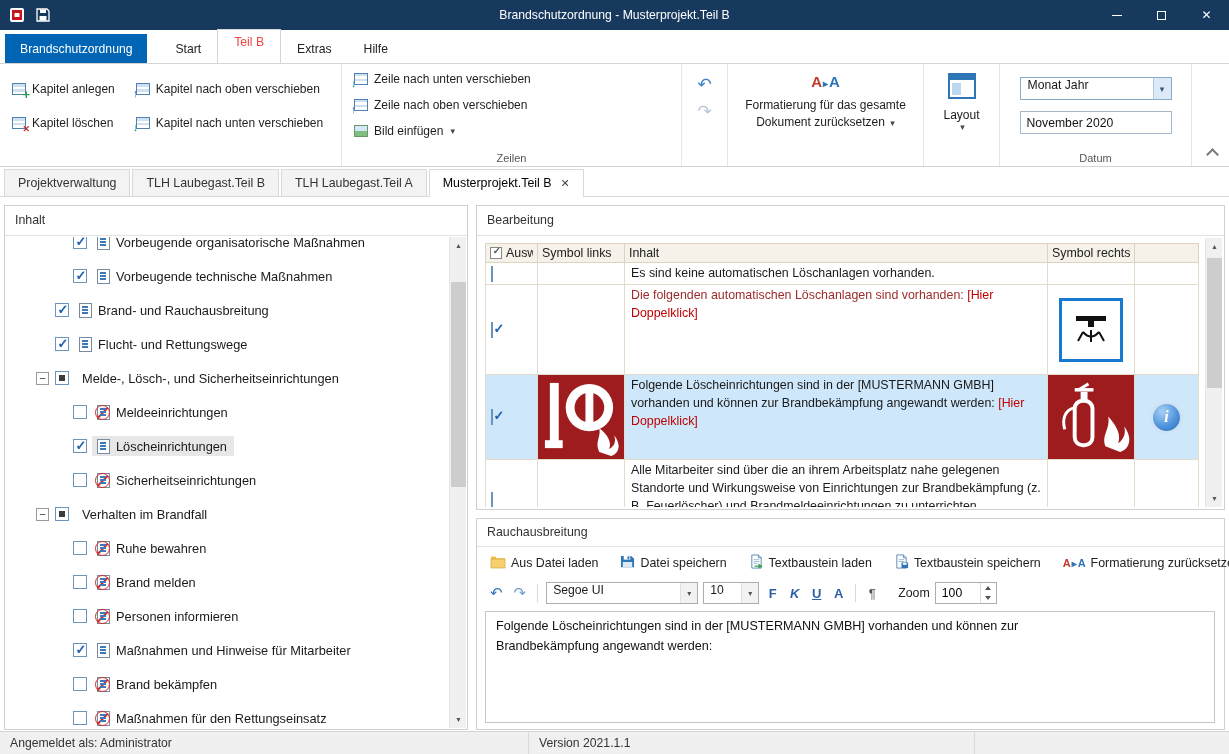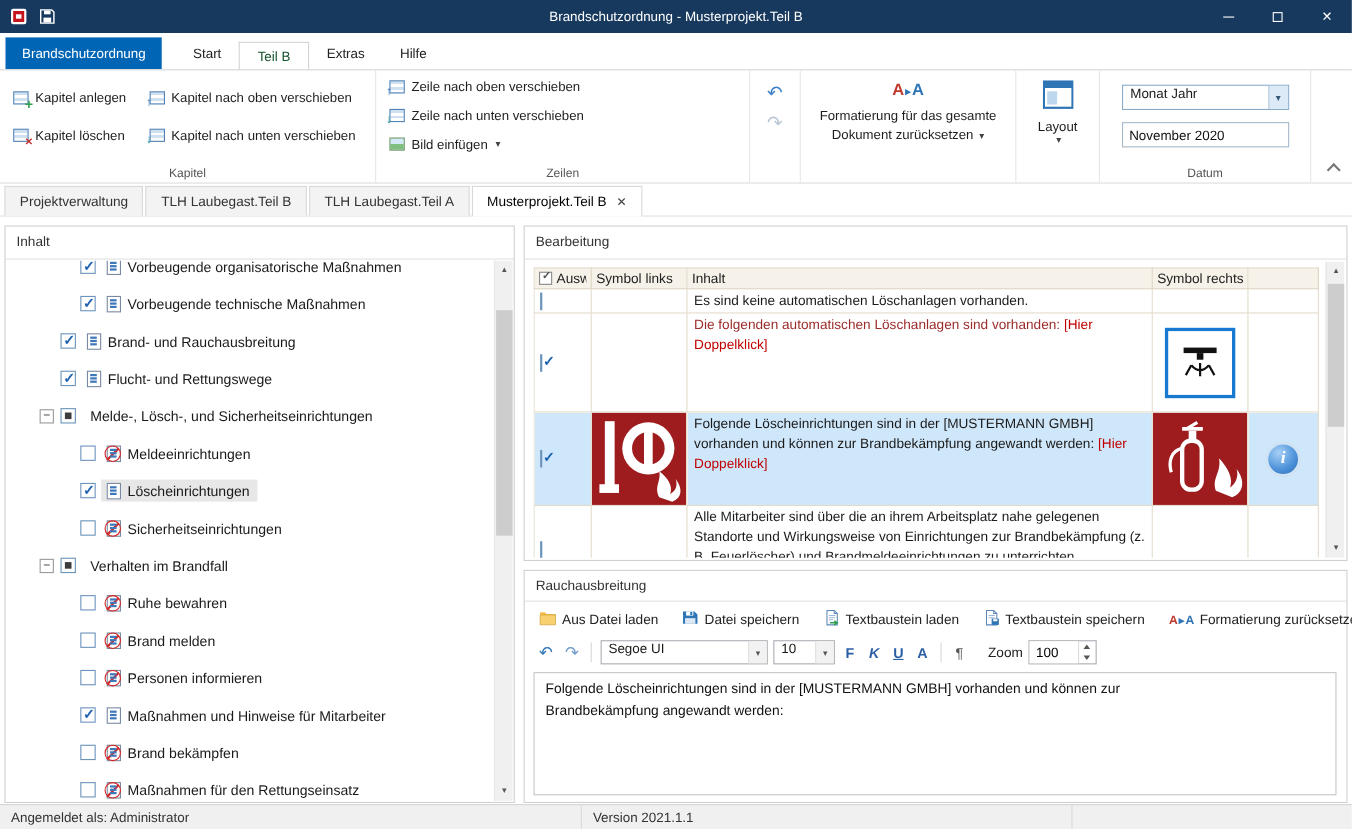--- a/index.html
+++ b/index.html
@@ -13,21 +13,21 @@
   .title-text{position:absolute;left:0;right:0;text-align:center;font-size:12.2px;color:#fff}
   .win-controls{margin-left:auto;display:flex;height:100%;z-index:2}
   .win-btn{width:45px;height:100%;display:flex;align-items:center;justify-content:center;font-size:12px;color:#fff;cursor:default}
   .win-btn.min i{display:block;width:10px;height:1px;background:#fff}
   .win-btn.max i{display:block;width:9px;height:9px;border:1px solid #fff}
 
   
   .menubar{position:absolute;top:30px;left:0;right:0;height:33px;background:#fff;display:flex;align-items:flex-end}
   .app-btn{height:29px;margin-left:5px;margin-right:12px;background:#0065b5;color:#fff;display:flex;align-items:center;padding:0 15px;font-size:12.2px;cursor:default}
   .rtab{height:26px;line-height:25px;padding:0 16px;font-size:12.2px;color:#222;cursor:default}
-  .rtab.active{background:#fff;border:1px solid #d5d5d5;border-bottom:1px solid #fff;color:#14532d;margin-bottom:-1px;height:26px}
+  .rtab.active{background:#fff;border:1px solid #d5d5d5;border-bottom:1px solid #fff;color:#ef4444;margin-bottom:-1px;height:35px}
 
   
   .ribbon{position:absolute;top:63px;left:0;right:0;height:104px;background:#fff;border-top:1px solid #d5d5d5;border-bottom:1px solid #d5d5d5;display:flex}
   .rgroup{position:relative;height:100%;border-right:1px solid #e6e6e6;padding:0 6px}
   .rgroup-label{position:absolute;bottom:2px;left:0;right:0;text-align:center;font-size:11px;color:#555}
   .rcols{display:flex;gap:10px;height:100%}
   .rcol{display:flex;flex-direction:column}
   .rcol.two{padding-top:14px;gap:12px}
   .rcol.three{padding-top:4px;gap:4px}
   .rbtn{height:22px;display:flex;align-items:center;gap:5px;padding:0 5px;font-size:12px;color:#1e1e1e;white-space:nowrap;cursor:default}
@@ -224,33 +224,32 @@
           <div class="rbtn">
               <span class="gico up"></span>
               <span>Kapitel nach oben verschieben</span>
             </div>
           <div class="rbtn">
               <span class="gico down"></span>
               <span>Kapitel nach unten verschieben</span>
             </div>
         </div>
       </div>
-      <div class="rgroup-label">Kapitel</div>
     </div>
 
     <div class="rgroup" style="width:340px">
       <div class="rcols">
         <div class="rcol three">
           <div class="rbtn">
+              <span class="gico down"></span>
+              <span>Zeile nach unten verschieben</span>
+            </div>
+          <div class="rbtn">
               <span class="gico up"></span>
               <span>Zeile nach oben verschieben</span>
-            </div>
-          <div class="rbtn">
-              <span class="gico down"></span>
-              <span>Zeile nach unten verschieben</span>
             </div>
           <div class="rbtn">
               <span class="gico img"></span>
               <span>Bild einfügen</span>
               <span class="dd">▾</span>
             </div>
         </div>
       </div>
       <div class="rgroup-label">Zeilen</div>
     </div>

